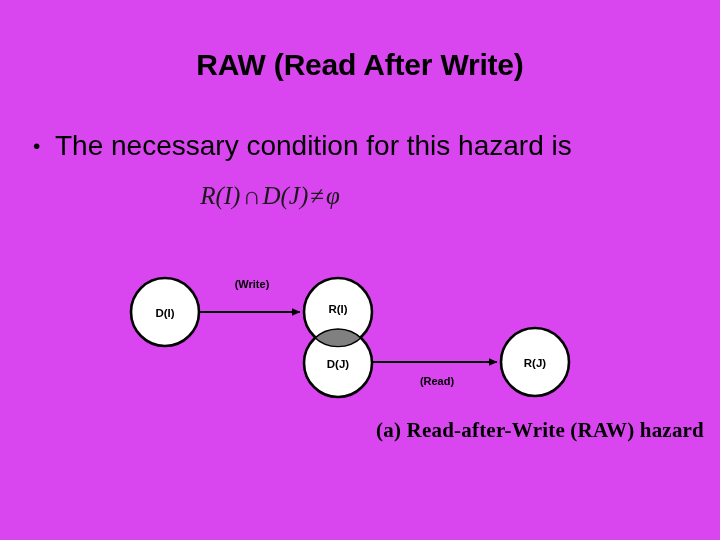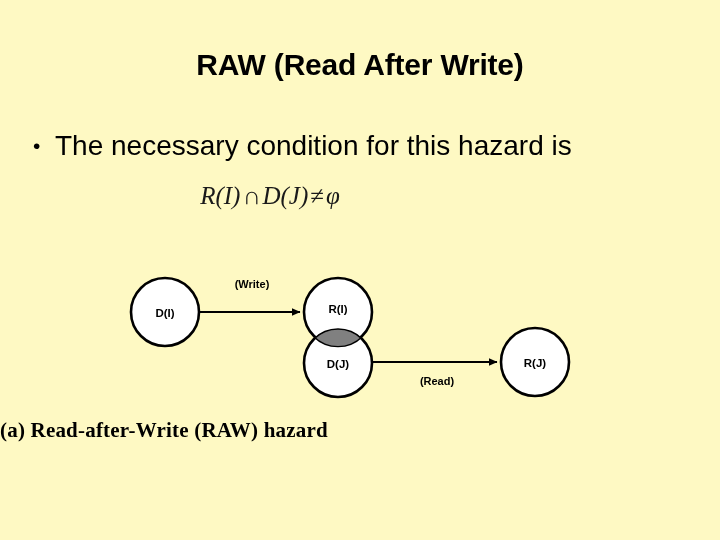--- a/index.html
+++ b/index.html
@@ -15,21 +15,21 @@
     overflow: hidden;
     font-family: "Liberation Sans", sans-serif;
     color: #000000;
   }
 
   #slide {
     position: absolute;
     left: 0; top: 0;
     width: 720px;
     height: 540px;
-    background: #fef9c3;
+    background: #d946ef;
   }
 
   
   #slide-title {
     position: absolute;
     left: 0;
     top: 48px;
     width: 720px;
     text-align: center;
     font-size: 30px;
@@ -124,23 +124,23 @@
     stroke-width: 2;
     fill: none;
   }
 
   
   #figure-caption {
     position: absolute;
     left: 0;
     top: 418px;
     width: 720px;
-    padding-right: 24px;
+    padding-right: 16px;
     box-sizing: border-box;
-    text-align: left;
+    text-align: right;
     font-family: "Liberation Serif", serif;
     font-weight: bold;
     font-size: 21px;
     letter-spacing: 0.2px;
     color: #000000;
     white-space: nowrap;
   }
 </style>
 </head>
 <body>

